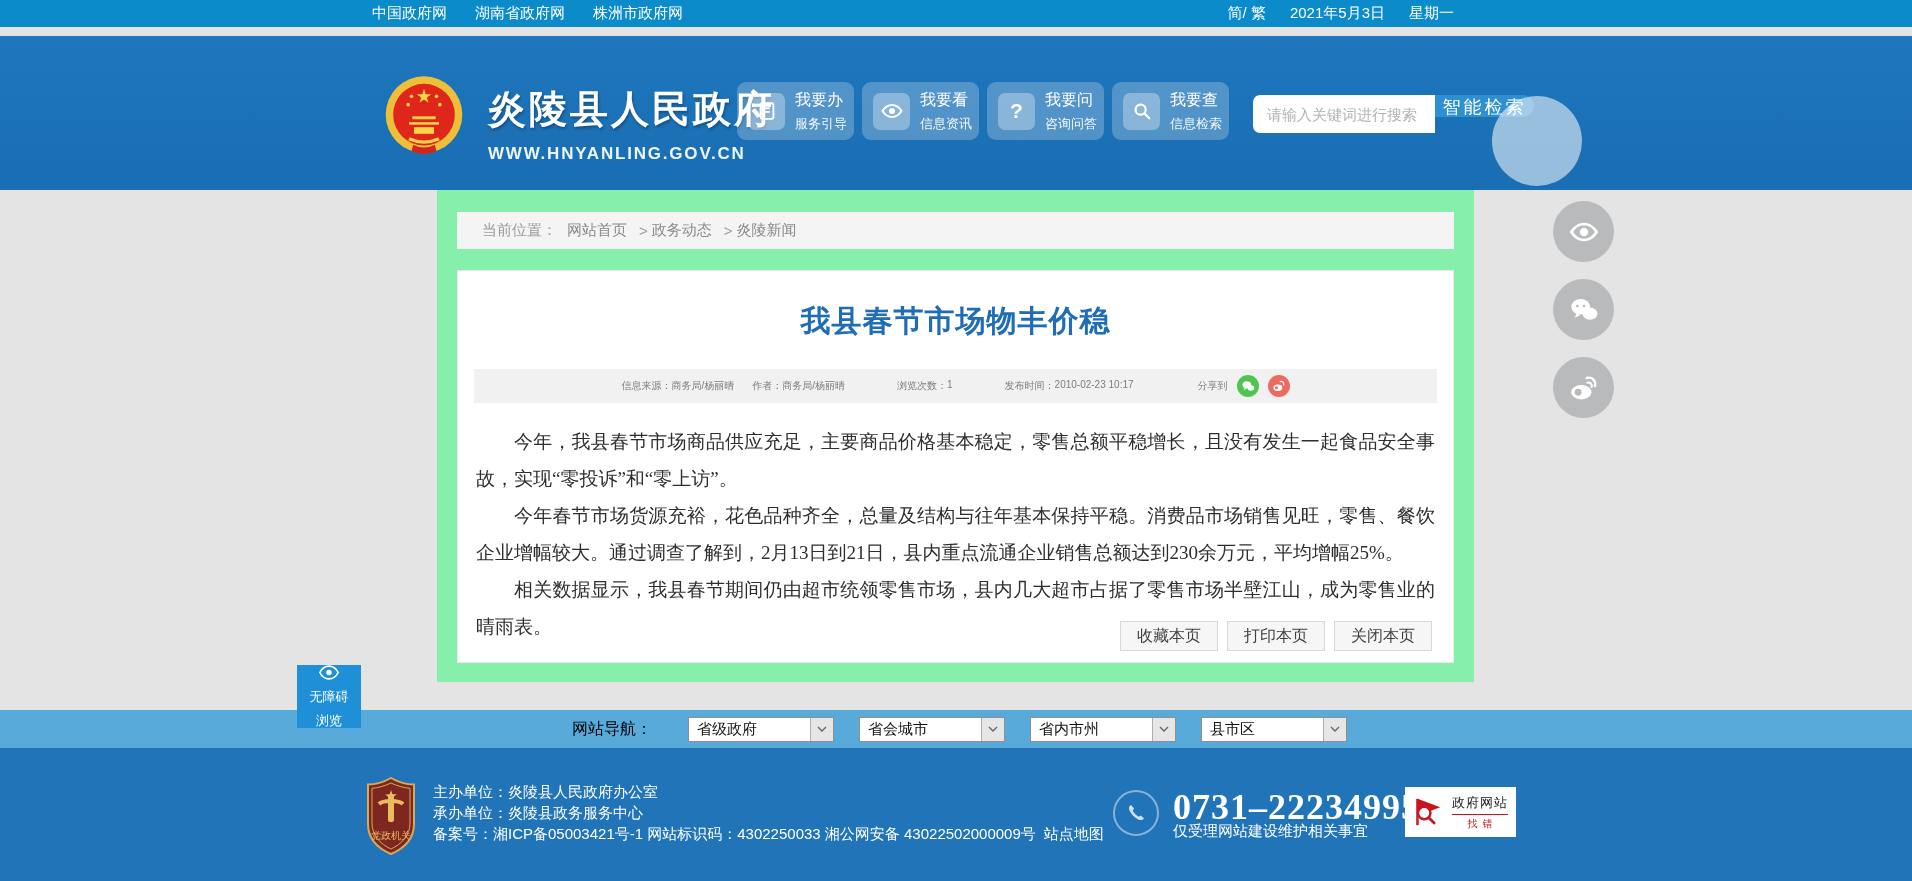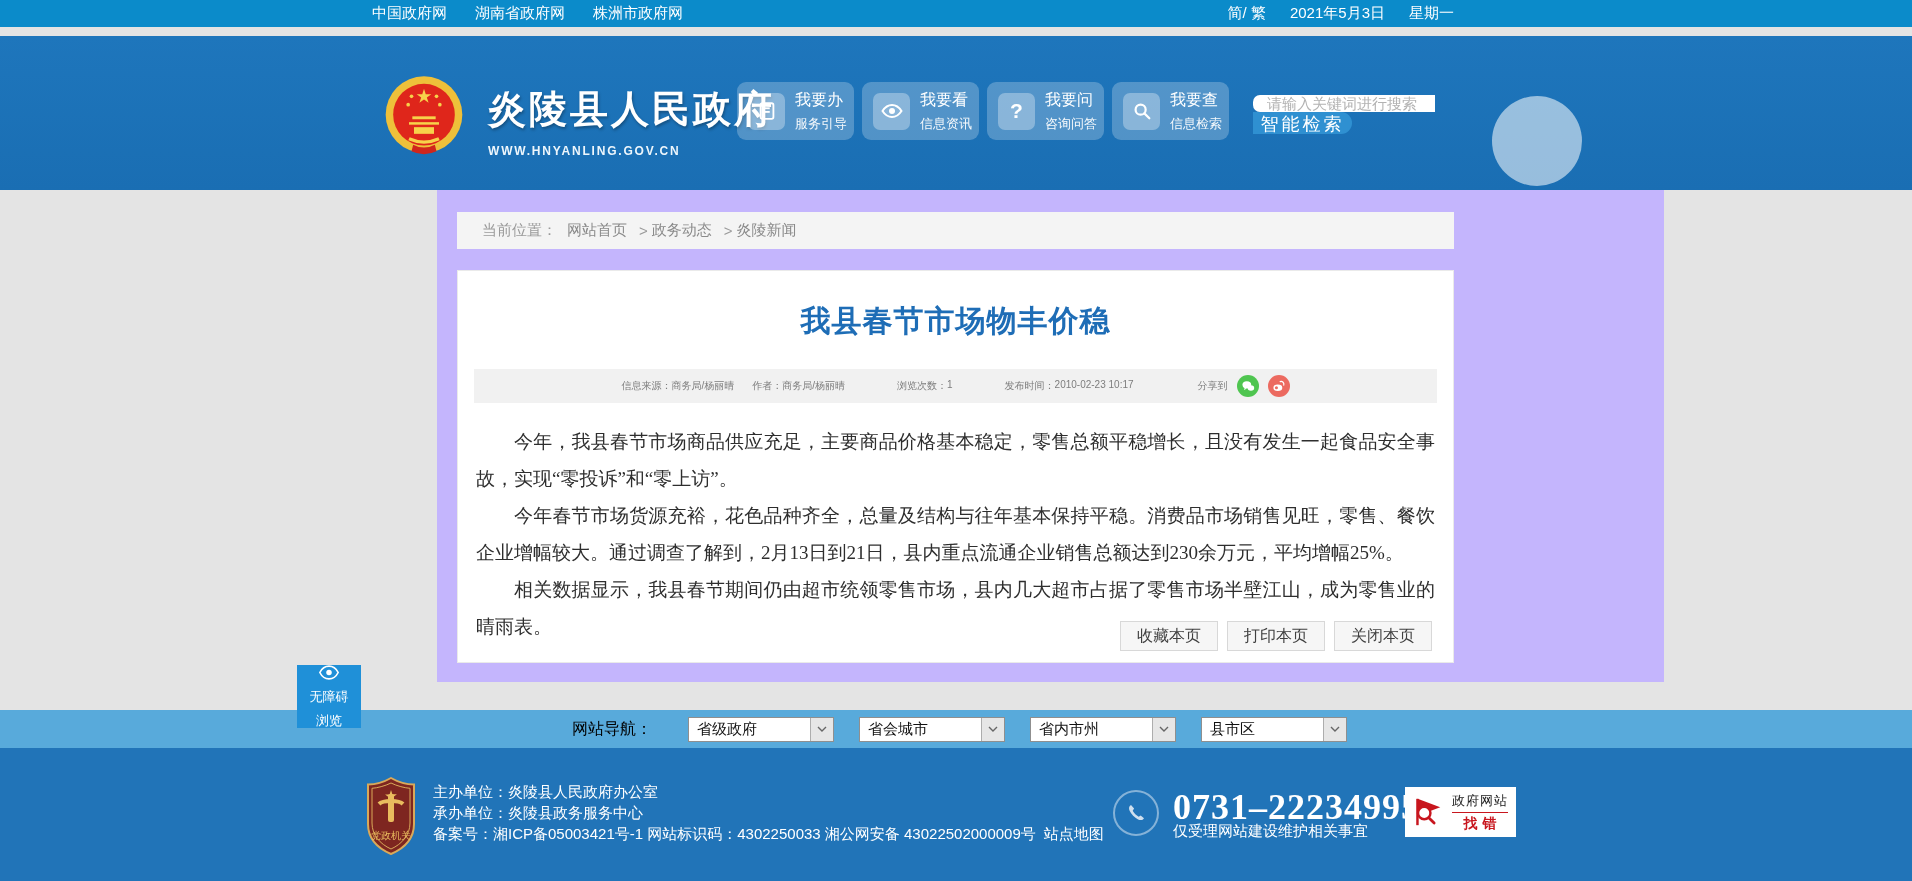--- a/index.html
+++ b/index.html
@@ -19,45 +19,45 @@
 
   
   .header { position:absolute; top:36px; left:0; width:100%; height:154px;
             background:linear-gradient(180deg,#1e76bc 0%,#1a6eb3 100%); }
   .header::after { content:""; position:absolute; right:330px; top:60px; width:90px; height:90px;
             border-radius:50%; background:rgba(255,255,255,.55); }
   .emblem { position:absolute; left:384px; top:38px; width:80px; height:88px; }
   .brand { position:absolute; left:488px; top:48px; }
   .brand-name { font-size:38px; font-weight:bold; color:#fff; letter-spacing:3px;
                 text-shadow:1px 2px 3px rgba(0,0,0,.3);text-align:center; }
-  .brand-url { margin-top:9px; font-size:12px; font-weight:bold; color:#edf6fc; letter-spacing:1.8px; }
+  .brand-url { margin-top:9px; font-size:17px; font-weight:bold; color:#edf6fc; letter-spacing:1.8px; }
   .quick { position:absolute; left:737px; top:46px; display:flex; gap:8px; }
   .qbtn { width:117px; height:58px; border-radius:9px; background:rgba(255,255,255,.24);
           display:flex; align-items:center; cursor:pointer; }
   .qicon { width:37px; height:37px; margin-left:11px; border-radius:7px; background:rgba(255,255,255,.32);
            display:grid; place-items:center; color:#fff; }
   .qicon .qmark { font-size:21px; font-weight:bold; color:#fff; }
   .qtext { margin-left:10px; color:#fff; }
   .qtext .l1 { font-size:16px; }
   .qtext .l2 { font-size:13px; margin-top:4px; opacity:.95; }
-  .search { position:absolute; left:1253px; top:59px; height:38px; display:flex;flex-direction:column; }
+  .search { position:absolute; left:1253px; top:59px; height:38px; display:flex; }
   .search input { width:182px; height:38px; border:none; border-radius:7px 0 0 7px;
                   padding-left:14px; font-size:15px; color:#333; outline:none; background:#fff;
                   font-family:inherit; }
   .search input::placeholder { color:#b3b3b3; }
   .search-btn { width:99px; height:22px; border:none; border-radius:0 19px 19px 0; background:#2f90d1;
                 color:#fff; font-size:18px; letter-spacing:3px; cursor:pointer; font-family:inherit; }
 
   
   .floaters { position:absolute; left:1553px; top:201px; display:flex; flex-direction:column; gap:17px; }
   .fcircle { width:61px; height:61px; border-radius:50%; background:#b9babb;
              display:grid; place-items:center; cursor:pointer; }
 
   
-  .content { position:absolute; left:437px; top:190px; width:1227px; height:492px; background:#c4b5fd; }
+  .content { position:absolute; left:437px; top:190px; width:1037px; height:492px; background:#86efac; }
   .breadcrumb { position:absolute; left:20px; top:22px; width:997px; height:37px; background:#f4f4f4;
                 display:flex; align-items:center; padding-left:25px; font-size:15px; color:#9a9a9a; }
   .breadcrumb a { color:#8a8a8a; }
   .breadcrumb .bc-label { margin-right:10px; }
   .breadcrumb .sep { margin:0 4px 0 12px; color:#9a9a9a; }
   .article { position:absolute; left:20px; top:80px; width:997px; height:393px;
              border:1px solid #eaeaea; background:#fff; }
   .article-title { margin-top:30px; text-align:center; font-size:30px; font-weight:bold;
                    color:#1e6db6; letter-spacing:1px; }
   .meta { margin:27px 16px 0; height:34px; background:#f1f1f1; display:flex; align-items:center;
@@ -99,21 +99,21 @@
   .phone-circle { position:absolute; left:1113px; top:42px; width:46px; height:46px;
                   border:2px solid rgba(255,255,255,.45); border-radius:50%; display:grid; place-items:center; }
   .phone-num { position:absolute; left:1173px; top:38px; font-family:"Liberation Serif","DejaVu Serif",serif;
                font-size:36px; font-weight:bold; letter-spacing:1px; }
   .phone-note { position:absolute; left:1173px; top:74px; font-size:15px; }
   .errbadge { position:absolute; left:1405px; top:39px; width:111px; height:50px; background:#fff;
               border-radius:0; display:flex; align-items:center; padding-left:7px; cursor:pointer; }
   .errtext { margin-left:5px; width:62px; text-align:center; }
   .errtext .t1 { font-size:13px; color:#1a1a1a; letter-spacing:1px; }
   .errtext .dvd { border:none; border-top:1px solid #c8161e; margin:2px 3px; }
-  .errtext .t2 { font-size:14px; color:#c8161e; font-weight:bold; letter-spacing:5px; text-indent:5px; }
+  .errtext .t2 { font-size:10px; color:#c8161e; font-weight:normal; letter-spacing:5px; text-indent:5px; }
 </style>
 </head>
 <body>
 
 <div class="page">
 
   <header class="topbar">
     <nav class="topbar-links">
       <a>中国政府网</a>
       <a>湖南省政府网</a>

